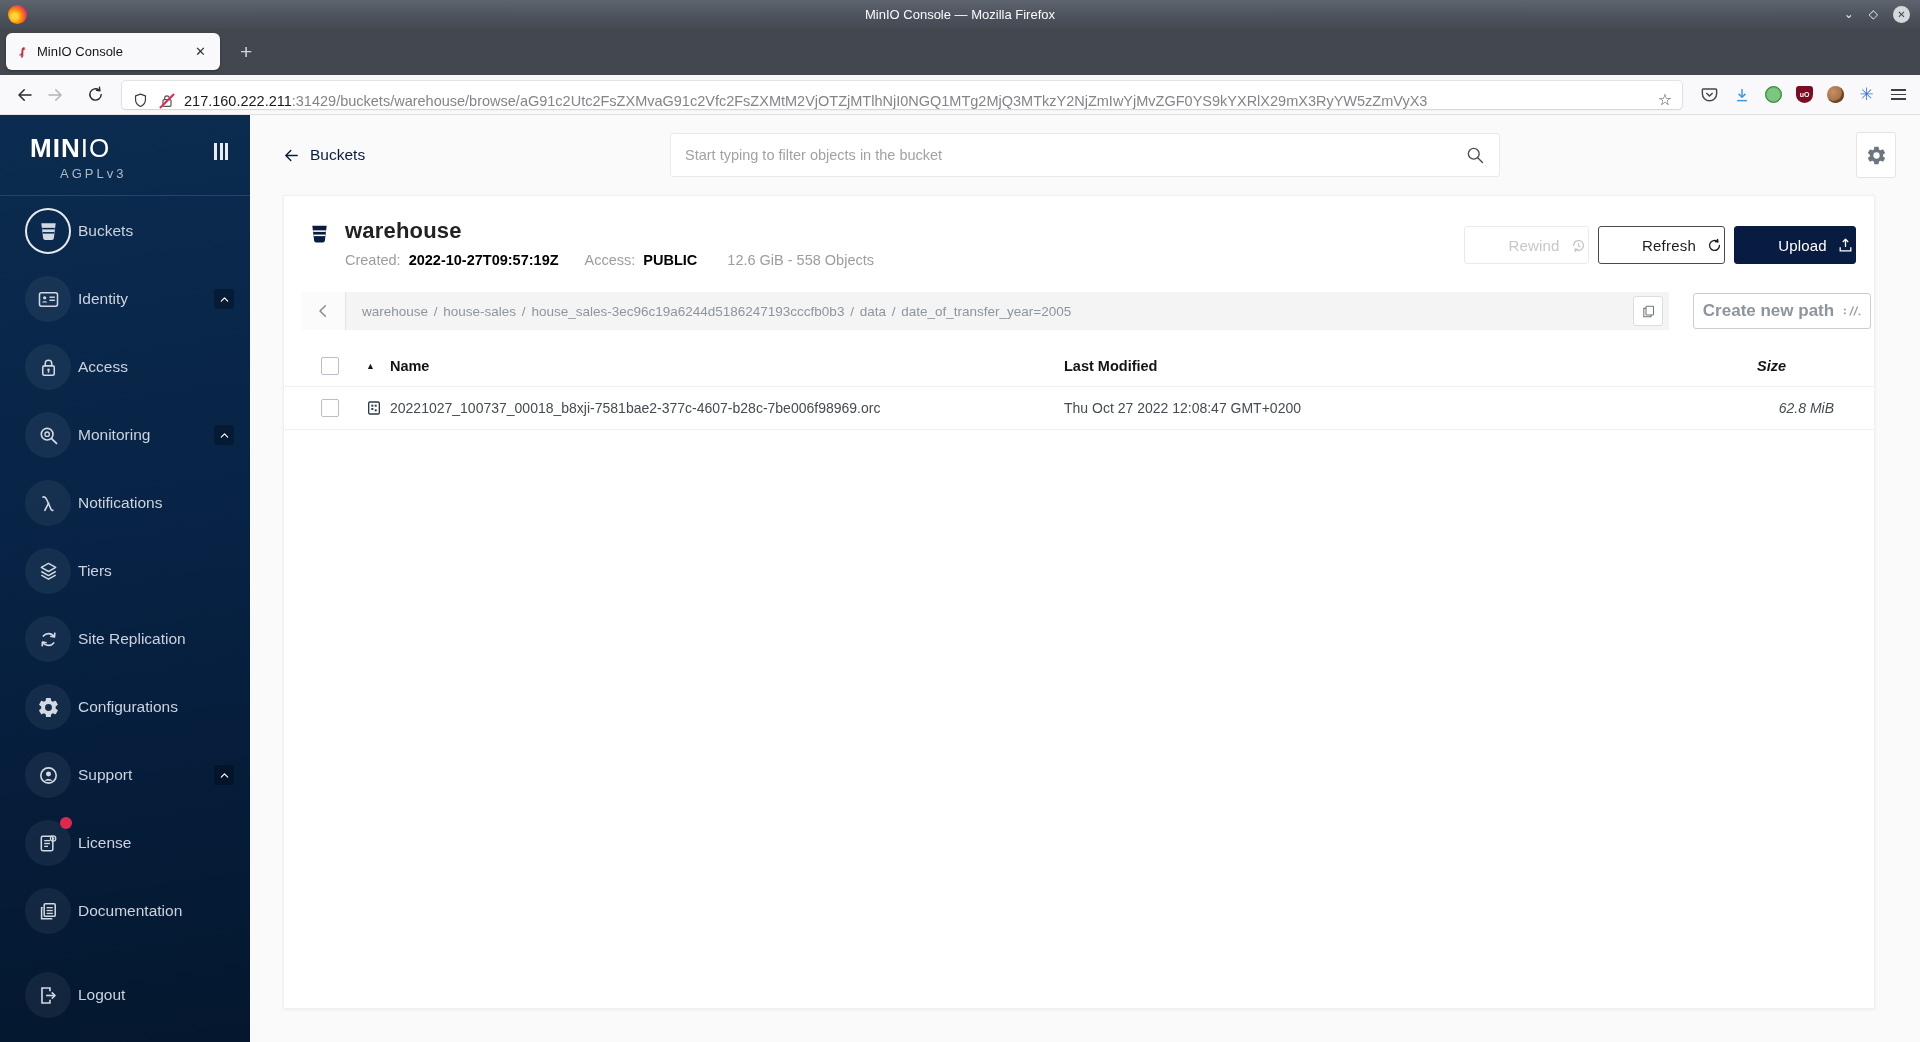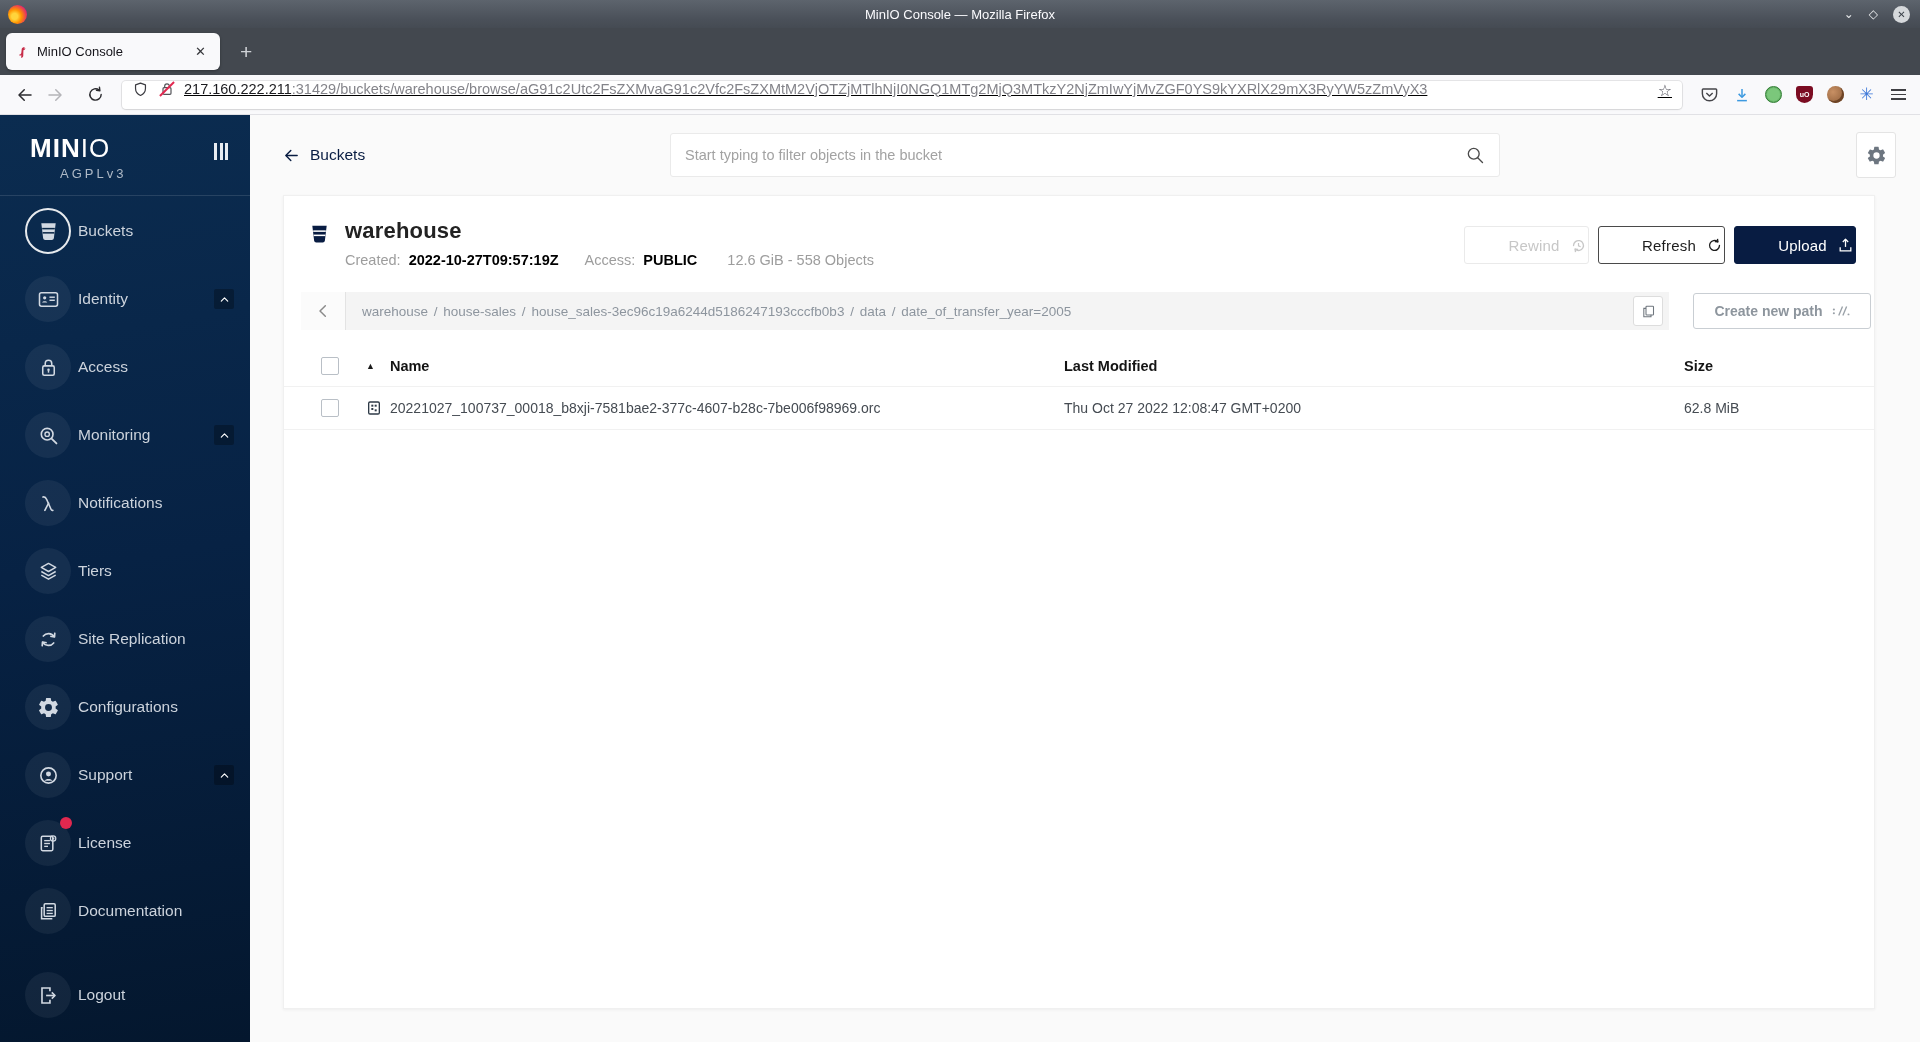--- a/index.html
+++ b/index.html
@@ -24,21 +24,21 @@
   .tab-close { color:#35363a; font-size:13px; padding:2px 5px; border-radius:3px; }
   .newtab { color:#cfd2d6; font-size:21px; font-weight:300; margin-left:14px; padding:0 6px; }
   .flamingo { width:14px; height:16px; }
 
   .navbar { height:40px; background:#f9f9fb; border-bottom:1px solid #e1e1e5; display:flex; align-items:center; padding:0 10px; }
   .nav-btn { width:30px; height:28px; display:flex; align-items:center; justify-content:center; border-radius:4px; }
   .nav-btn svg { stroke:#2a2a2e; }
   .nav-btn.disabled svg { stroke:#b4b4b8; }
   .urlbar { flex:1; height:28px; margin:0 8px 0 12px; background:#ffffff; border-radius:4px;
     box-shadow:0 0 0 1px rgba(0,0,0,.08), 0 1px 2px rgba(0,0,0,.08);
-    display:flex; align-items:flex-start; padding:0 10px; min-width:0;text-decoration:underline; }
+    display:flex; align-items:flex-end; padding:0 10px; min-width:0; }
   .url-text { flex:1; font-size:14.5px; white-space:nowrap; overflow:hidden; min-width:0;
     -webkit-mask-image:linear-gradient(90deg,#000 92%,transparent 99%);
             mask-image:linear-gradient(90deg,#000 92%,transparent 99%); }
   .url-host { color:#1b1b1f; }
   .url-rest { color:#84848a; }
   .lock-wrap { position:relative; margin:0 9px 0 10px; display:flex; }
   .lock-strike { position:absolute; left:-2px; top:7px; width:20px; height:2px; background:#e22850; transform:rotate(-45deg); }
   .star { color:#55555f; font-size:16px; margin-left:6px; }
   .toolbar-icons { display:flex; align-items:center; gap:14px; margin:0 6px 0 10px; }
   .ext-dot { width:17px; height:17px; border-radius:50%; }
@@ -108,36 +108,36 @@
   .crumb-back { width:45px; height:38px; background:#fbfbfb; border-right:1px solid #e3e3e3;
     display:flex; align-items:center; justify-content:center; }
   .crumb-back svg { width:16px; height:16px; color:#8a8a8a; }
   .crumb-text { margin-left:16px; font-size:13.5px; color:#8d959e; white-space:nowrap; overflow:hidden; }
   .crumb { cursor:pointer; }
   .bsep { margin:0 2px; }
   .copy-btn { margin-left:auto; margin-right:6px; width:30px; height:30px; background:#fff;
     border:1px solid #ddd; border-radius:3px; display:flex; align-items:center; justify-content:center; }
   .copy-btn svg { width:15px; height:15px; color:#6f7آ; color:#6f767e; }
   .newpath-btn { margin-left:24px; width:178px; height:36px; border:1px solid #c9ced3; border-radius:3px;
-    background:#fff; color:#8d959d; font-size:14px; font-weight:700; display:flex; align-items:center;
+    background:#fff; color:#8d959d; font-size:17px; font-weight:700; display:flex; align-items:center;
     justify-content:center; gap:9px; }
   .newpath-btn svg { width:18px; height:14px; color:#9aa1a8; }
 
   .obj-table { margin-top:16px; }
   .trow { display:flex; align-items:center; padding:0 40px 0 37px; }
   .thead { height:40px; font-weight:700; font-size:14.5px; color:#141414; }
   .tbody-row { height:44px; border-top:1px solid #f1f1f1; border-bottom:1px solid #f1f1f1; font-size:14px; color:#454b52; }
   .col-check { width:45px; display:flex; align-items:center; }
   .checkbox { width:18px; height:18px; border:1.5px solid #b9bfc6; border-radius:2px; background:#fff; }
   .col-name { flex:1; display:flex; align-items:center; gap:8px; min-width:0; }
   .sort-arrow { font-size:9px; color:#1a1a1a; margin-right:7px; }
   .file-ic { width:16px; height:16px; color:#2e3a47; flex-shrink:0; }
   .name-text { white-space:nowrap; overflow:hidden; }
   .col-mod { width:620px; }
-  .col-size { width:150px; text-align:left; }
+  .col-size { width:150px; text-align:right;font-style:italic; }
   .thead .col-size { padding-right:48px; }
 </style>
 </head>
 <body>
 
 <svg width="0" height="0" style="position:absolute">
   <defs>
     <symbol id="bucket" viewBox="0 0 24 24">
       <path d="M4.5 3.5h15L17.6 19a2.2 2.2 0 0 1-2.2 1.9H8.6A2.2 2.2 0 0 1 6.4 19L4.5 3.5z" fill="currentColor"></path>
       <line x1="5.4" y1="9" x2="18.6" y2="9" stroke="var(--holebg,#0a2746)" stroke-width="1.6"></line>

